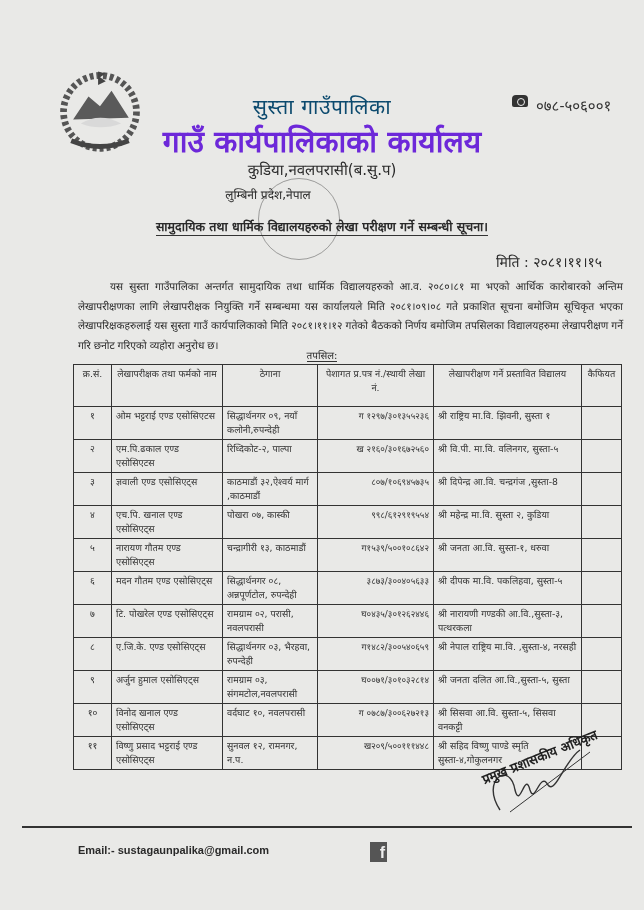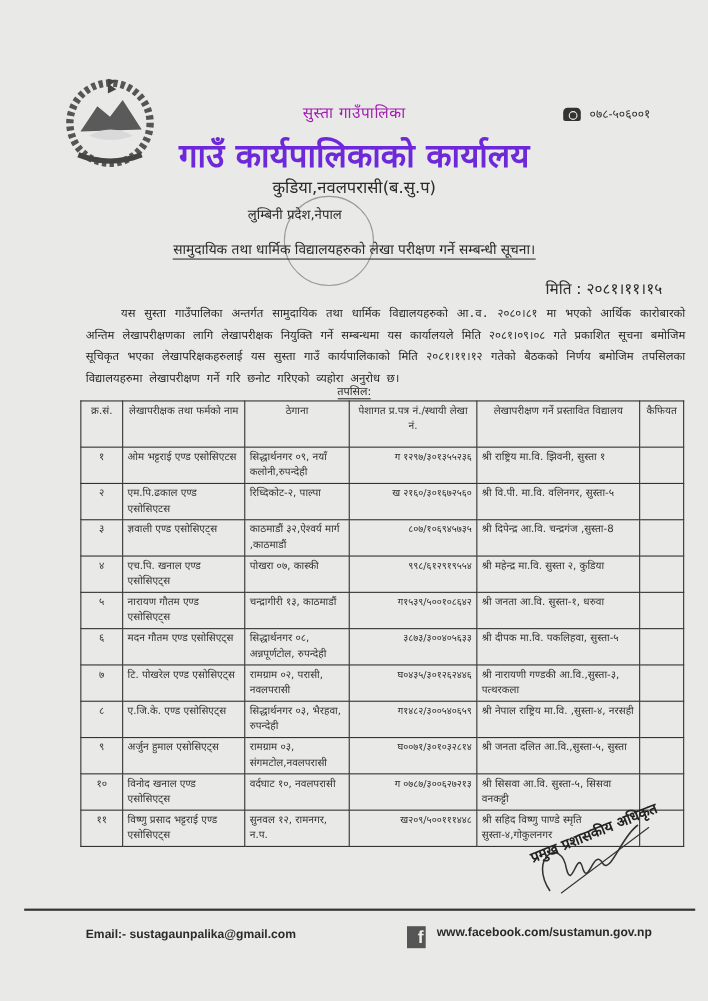--- a/index.html
+++ b/index.html
@@ -1,31 +1,31 @@
 <!DOCTYPE html>
 <html><head>
 <meta charset="utf-8">
 <style>
   html, body { margin:0; padding:0; }
   body { width:644px; height:910px; background:#e9e9e7; position:relative; overflow:hidden;
          font-family:"DejaVu Serif", serif; color:#2a2a2a; }
   .abs { position:absolute; }
   #logo { left:52px; top:62px; width:96px; height:96px; }
-  #muni { left:0; width:644px; top:92px; text-align:center; font-family:"DejaVu Sans", sans-serif; font-size:14px; color:#a21caf; letter-spacing:0.5px; }
+  #muni { left:0; width:644px; top:92px; text-align:center; font-family:"DejaVu Sans", sans-serif; font-size:21px; color:#0c4a6e; letter-spacing:0.5px; }
   #office { left:0; width:644px; top:120px; text-align:center; font-family:"DejaVu Sans", sans-serif; font-size:30px; font-weight:bold; color:#6d28d9; }
-  #phone { left:512px; top:95px; font-size:11px; color:#333; display:flex; align-items:flex-end; gap:8px; }
+  #phone { left:512px; top:95px; font-size:15px; color:#333; display:flex; align-items:flex-start; gap:8px; }
   #phone .ph-icon { width:16px; height:12px; background:#333; border-radius:4px 4px 2px 2px; position:relative; }
   #phone .ph-icon:after { content:""; position:absolute; left:5px; top:3px; width:6px; height:6px; border-radius:50%; border:1px solid #eee; }
   #addr1 { left:0; width:644px; top:159px; text-align:center; font-size:15px; font-family:"DejaVu Sans", sans-serif; }
   #addr2 { left:0; width:536px; top:186px; text-align:center; font-size:12px; font-family:"DejaVu Sans", sans-serif; }
   #stamp { left:258px; top:178px; width:80px; height:80px; border:1.5px solid rgba(60,60,60,0.45); border-radius:50%; }
-  #subject { left:0; width:644px; top:218px; text-align:center; font-size:12.5px; font-weight:normal; font-family:"DejaVu Sans", sans-serif; }
+  #subject { left:0; width:644px; top:218px; text-align:center; font-size:12.5px; font-weight:bold; font-family:"DejaVu Sans", sans-serif; }
   #subject span { border-bottom:1.5px solid #333; padding-bottom:1px; }
   #date { right:42px; top:252px; font-size:14px; font-family:"DejaVu Sans", sans-serif; }
-  #body-text { left:78px; width:545px; top:277px; font-size:10.4px; line-height:19.5px; text-align:justify; text-indent:32px; font-family:Liberation Mono, monospace; }
+  #body-text { left:78px; width:545px; top:277px; font-size:10.4px; line-height:19.5px; text-align:justify; text-indent:32px; font-family:Liberation Sans, sans-serif; }
   #annex { left:0; width:644px; top:348px; text-align:center; font-size:10px; font-family:"DejaVu Sans", sans-serif; }
   #annex span { border-bottom:1px solid #333; }
   table#audit { position:absolute; left:73px; top:364px; width:548px; border-collapse:collapse; table-layout:fixed; font-family:"DejaVu Sans", sans-serif; font-size:9.3px; color:#333; }
   #audit th, #audit td { border:1px solid #333; vertical-align:top; padding:2px 4px; line-height:14px; }
   #audit th { font-weight:normal; height:37px; text-align:center; }
   #audit td { height:28px; }
   #audit td.sn { text-align:center; }
   #audit td.num { text-align:right; white-space:nowrap; font-size:8.8px; }
   #sig { left:470px; top:740px; width:160px; height:80px; }
   #signtitle { left:486px; top:770px; font-size:13px; font-weight:bold; font-family:"DejaVu Sans", sans-serif; transform:rotate(-22deg); transform-origin:left bottom; color:#222; }
@@ -176,14 +176,13 @@
   <path d="M40 72 L120 12" fill="none" stroke="#333" stroke-width="1"></path>
 </svg>
 <div id="signtitle" class="abs">प्रमुख प्रशासकीय अधिकृत</div>
 
 <div id="footer-line" class="abs"></div>
 <div id="email" class="abs">
   <div>Email:- sustagaunpalika@gmail.com</div>
 </div>
 <div id="fb" class="abs">
   <div class="fb-icon">f</div>
-  <div>www.facebook.com/sustamun.gov.np</div>
 </div>
 
 </body></html>

